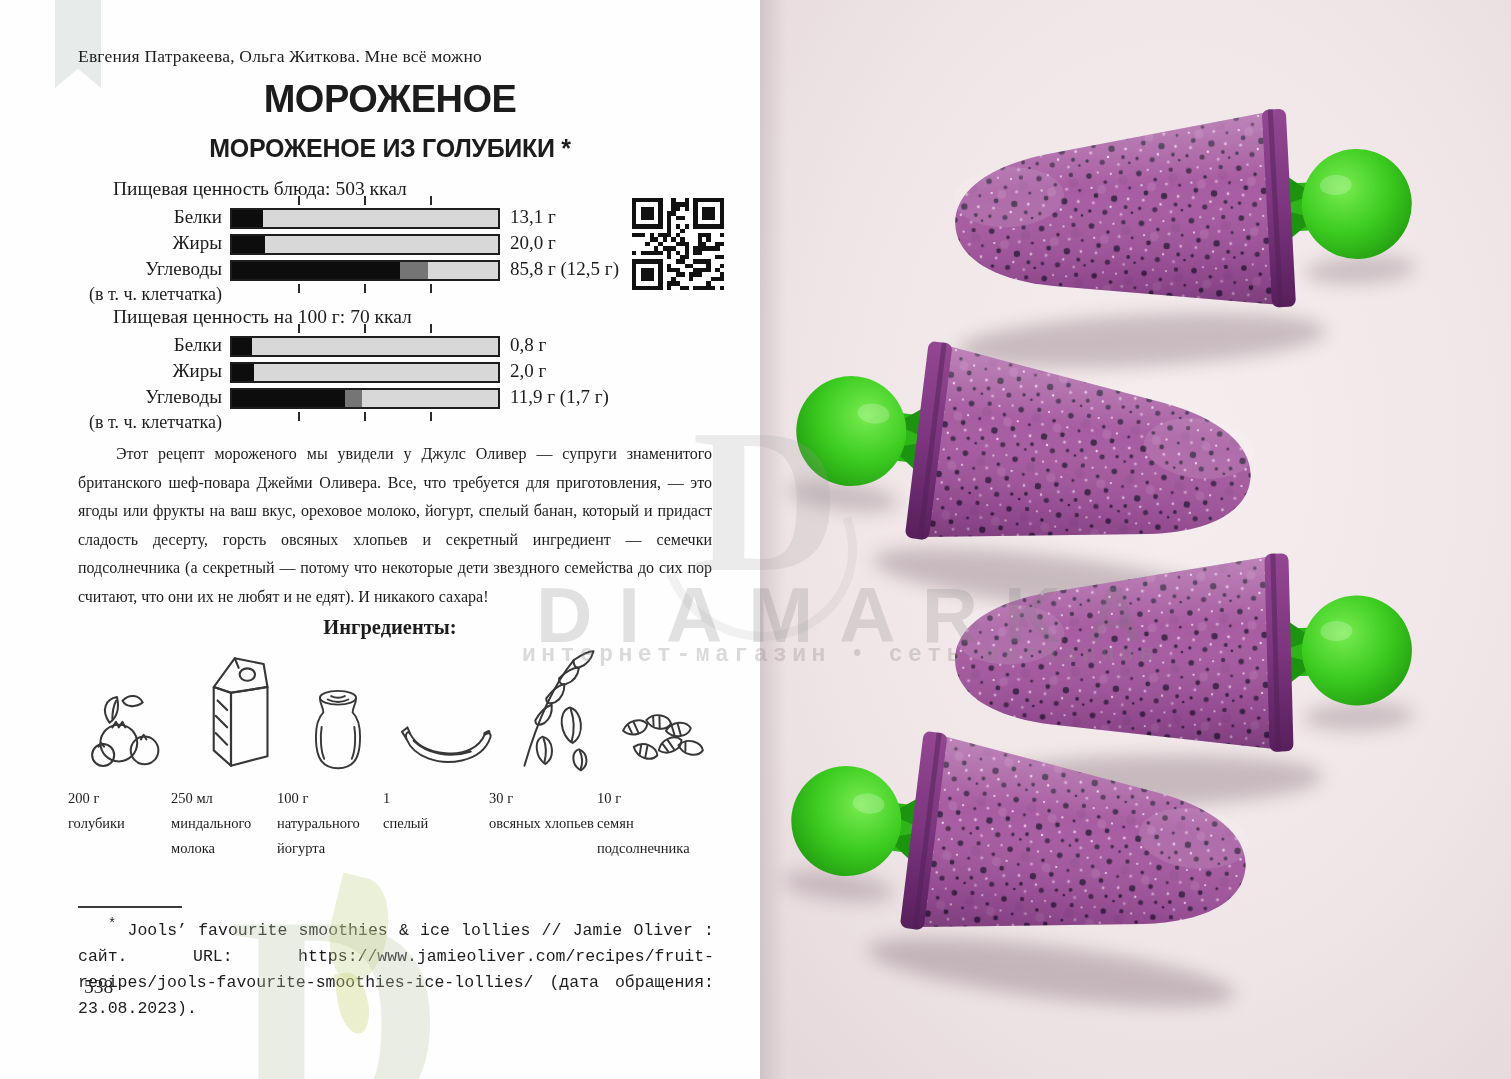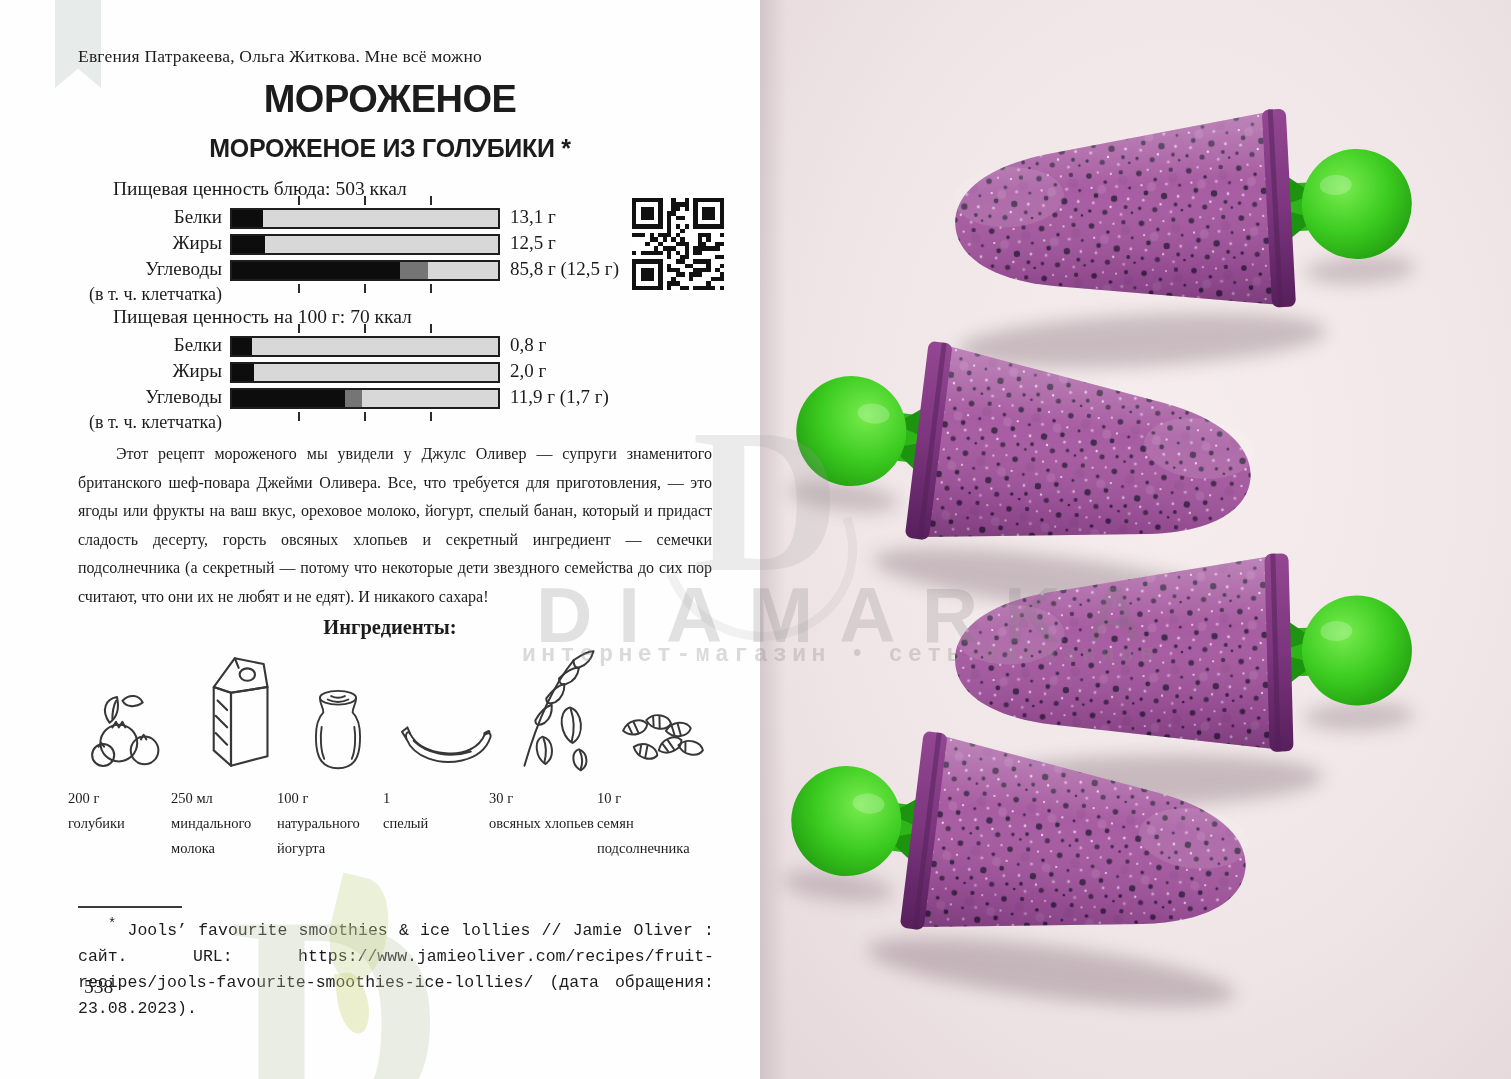--- a/index.html
+++ b/index.html
@@ -85,21 +85,21 @@
         <div class="seg-gray" style="width: 0%;"></div>
       </div>
       <div class="nvalue">13,1 г</div>
     </div>
     <div class="abs nrow" style="top:234px">
       <div class="nlabel">Жиры</div>
       <div class="nbar">
         <div class="seg-black" style="width: 12.3%;"></div>
         <div class="seg-gray" style="width: 0%;"></div>
       </div>
-      <div class="nvalue">12,5 г</div>
+      <div class="nvalue">20,0 г</div>
     </div>
     <div class="abs nrow" style="top:260px">
       <div class="nlabel">Углеводы</div>
       <div class="nbar">
         <div class="seg-black" style="width: 63%;"></div>
         <div class="seg-gray" style="width: 10.5%;"></div>
       </div>
       <div class="nvalue">85,8 г (12,5 г)</div>
     </div>
     <div class="abs ticks" style="top:284px">

